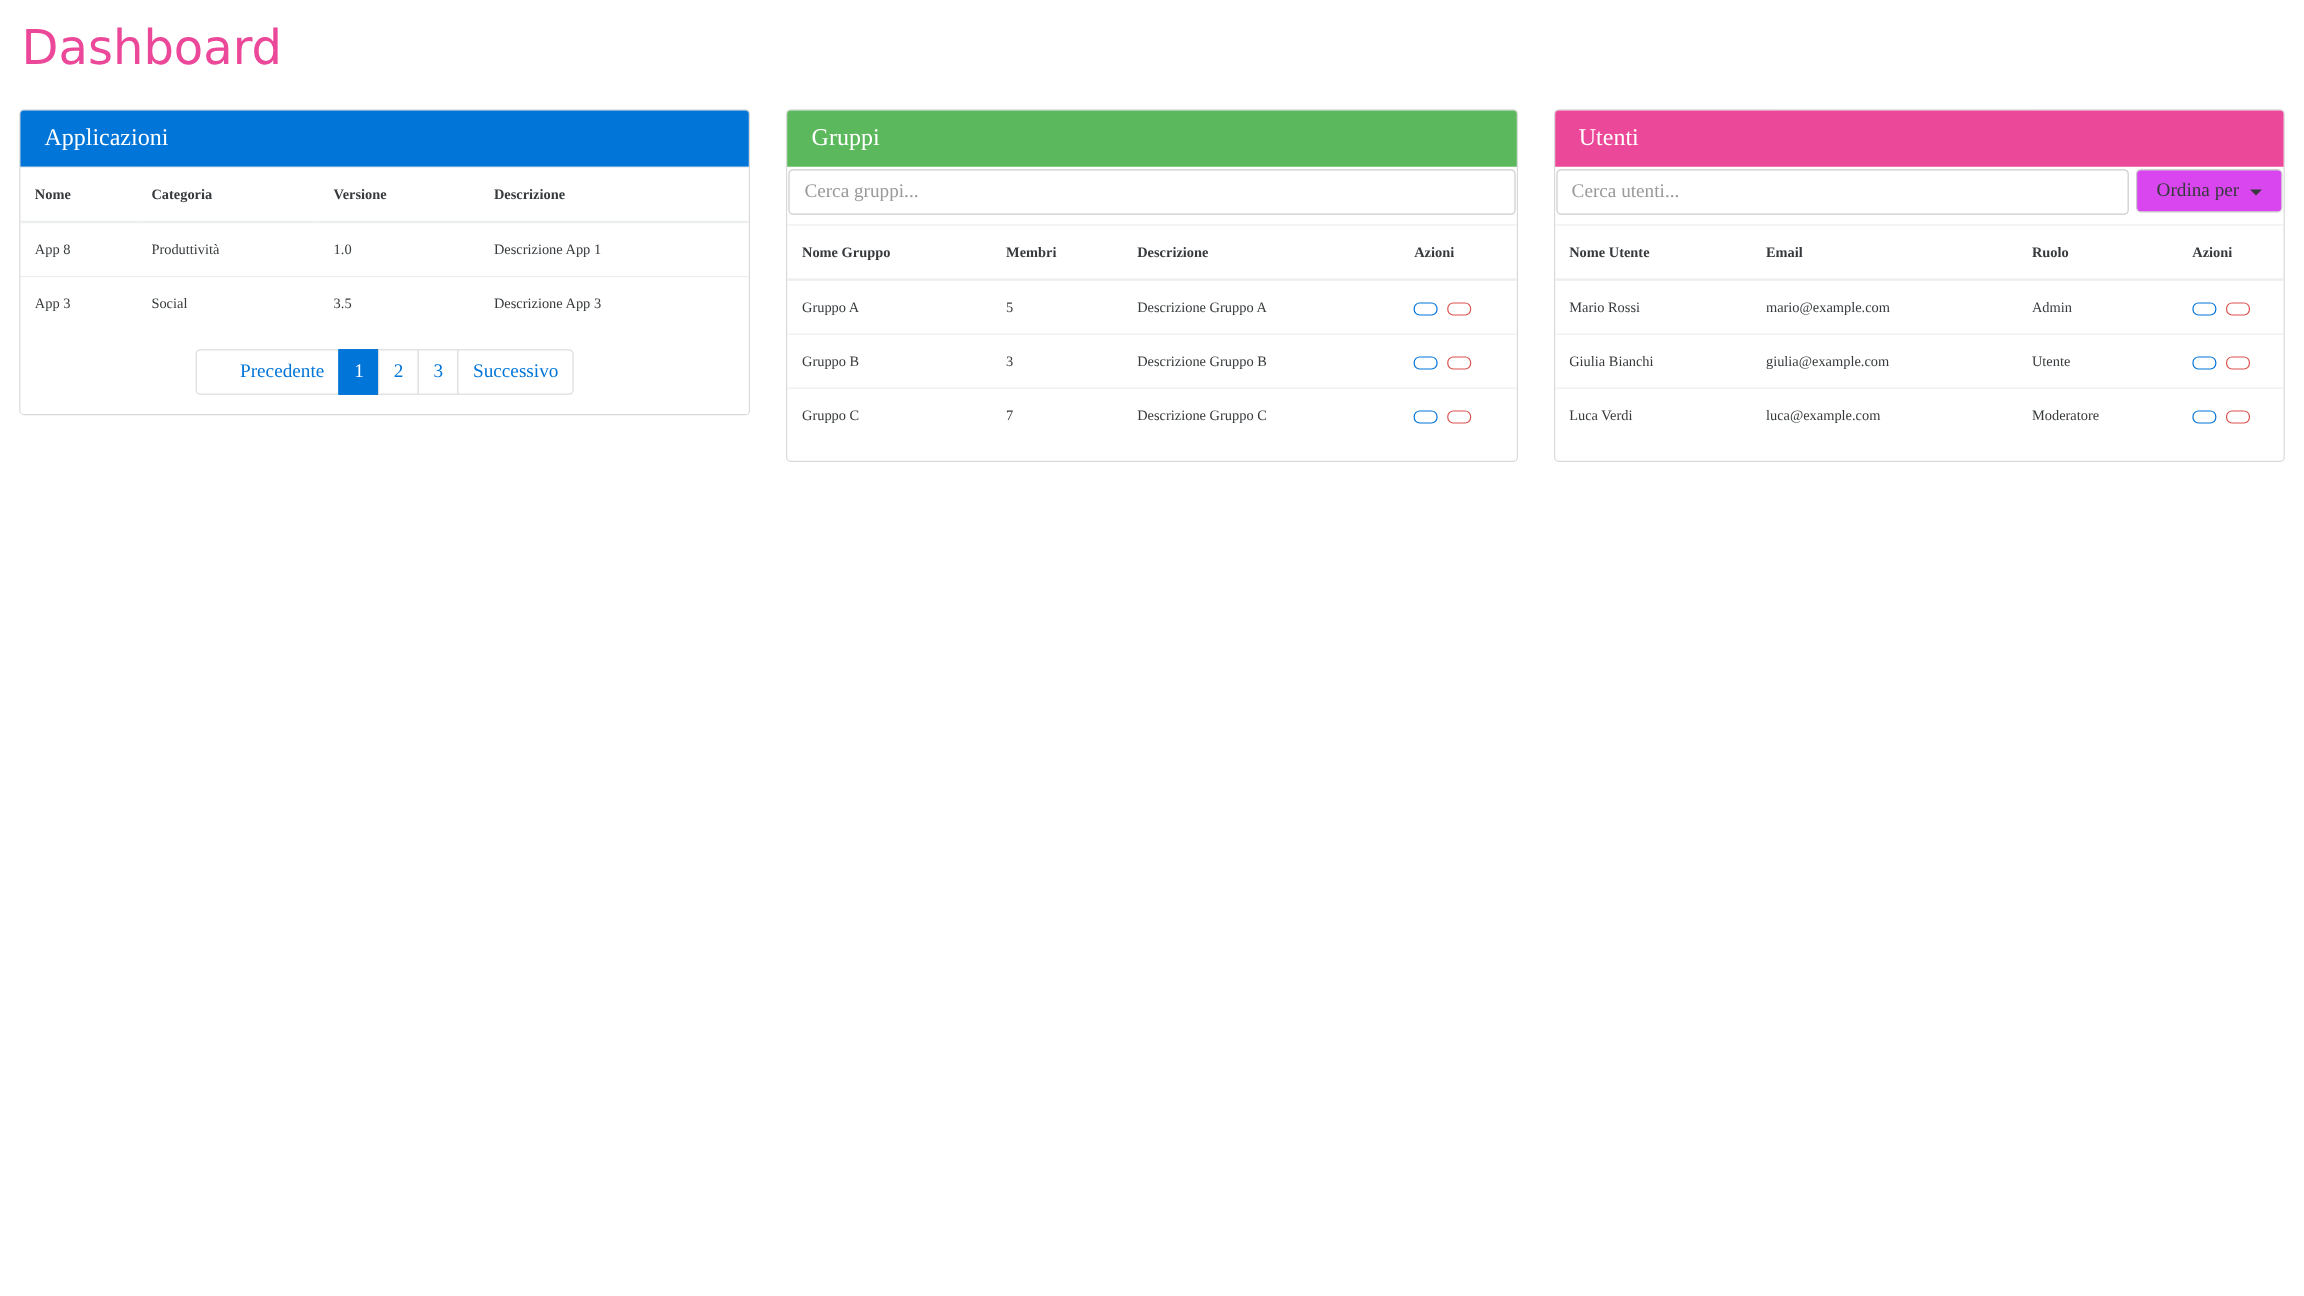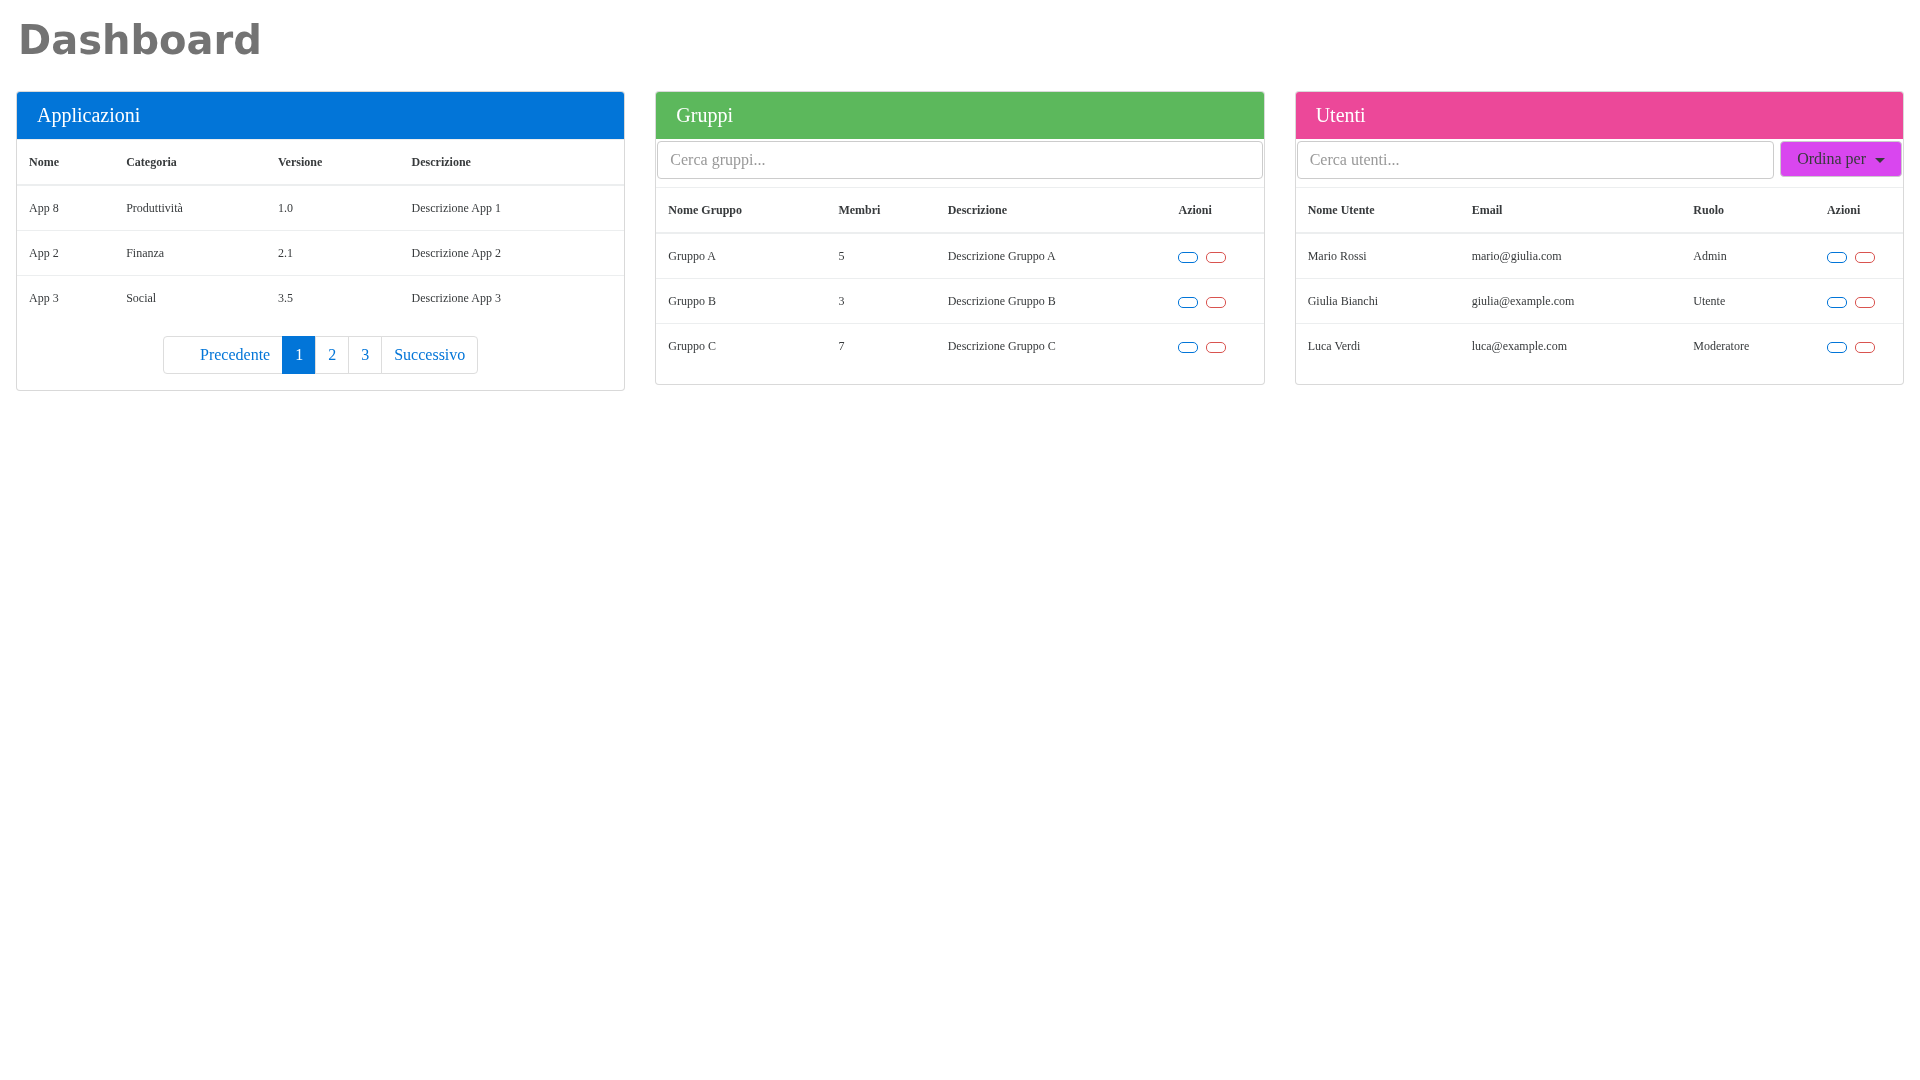--- a/index.html
+++ b/index.html
@@ -10,22 +10,22 @@
     font-family: "DejaVu Sans", "Liberation Sans", sans-serif;
     color: #373a3c;
   }
   .page {
     width: 1920px;
     height: 1080px;
     padding: 16px 16px 0 16px;
   }
   h1.page-title {
     font-size: 40px;
-    font-weight: 700;
-    color: #737373;
+    font-weight: 400;
+    color: #ec4899;
     margin: 2px 0 29px 2px;
     line-height: 1.1;
   }
   .dashboard-grid {
     display: grid;
     grid-template-columns: repeat(3, 1fr);
     gap: 30px;
     align-items: start;
     font-family: Liberation Serif, serif;
   }
@@ -165,26 +165,20 @@
           </tr>
         </thead>
         <tbody>
           <tr>
             <td>App 8</td>
             <td>Produttività</td>
             <td>1.0</td>
             <td>Descrizione App 1</td>
           </tr>
           <tr>
-            <td>App 2</td>
-            <td>Finanza</td>
-            <td>2.1</td>
-            <td>Descrizione App 2</td>
-          </tr>
-          <tr>
             <td>App 3</td>
             <td>Social</td>
             <td>3.5</td>
             <td>Descrizione App 3</td>
           </tr>
         </tbody>
       </table>
       <nav class="pagination">
         <a class="page-link first">Precedente</a>
         <a class="page-link active" style="background-color: rgb(2, 117, 216);">1</a>
@@ -254,21 +248,21 @@
           <tr>
             <th>Nome Utente</th>
             <th>Email</th>
             <th>Ruolo</th>
             <th>Azioni</th>
           </tr>
         </thead>
         <tbody>
           <tr>
             <td>Mario Rossi</td>
-            <td>mario@giulia.com</td>
+            <td>mario@example.com</td>
             <td>Admin</td>
             <td>
               <button class="action-btn" style="border-color: rgb(2, 117, 216);"></button>
               <button class="action-btn" style="border-color: rgb(217, 83, 79);"></button>
             </td>
           </tr>
           <tr>
             <td>Giulia Bianchi</td>
             <td>giulia@example.com</td>
             <td>Utente</td>

